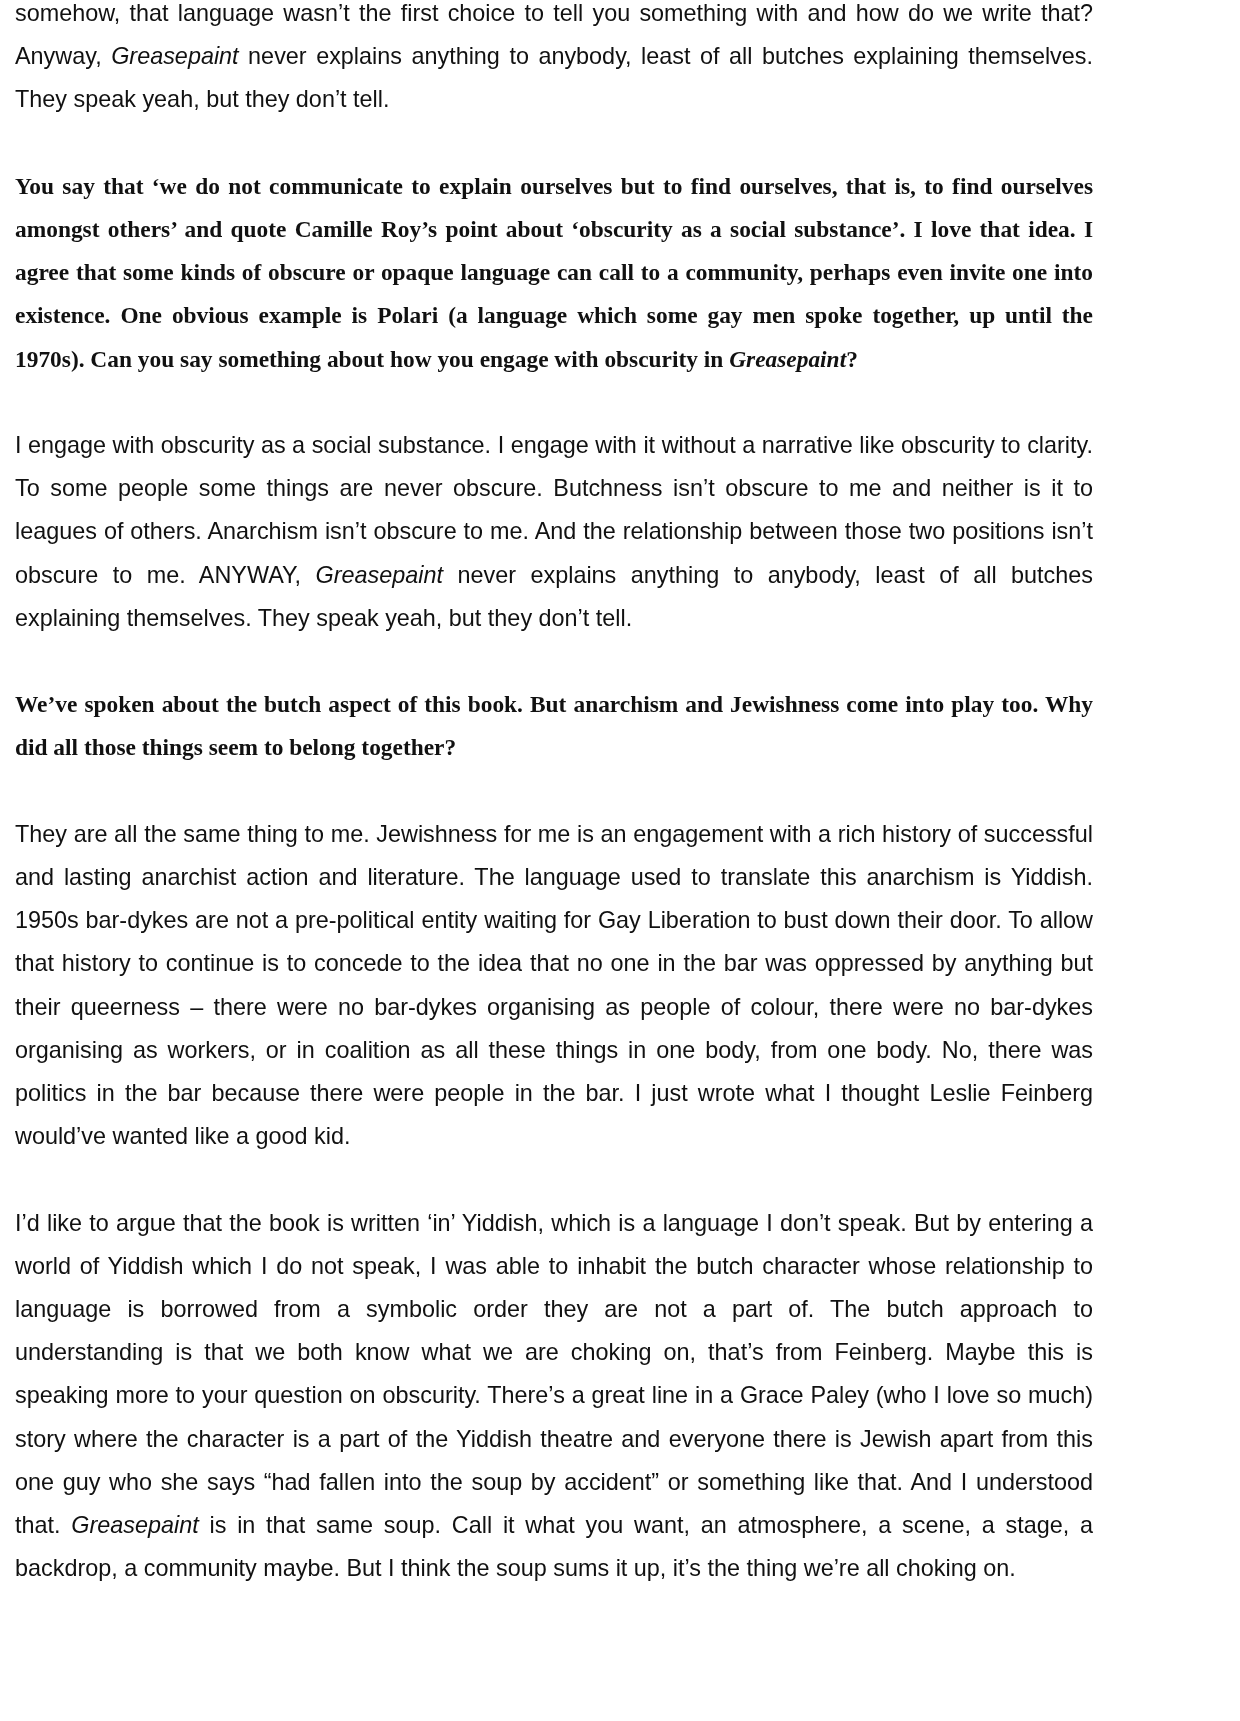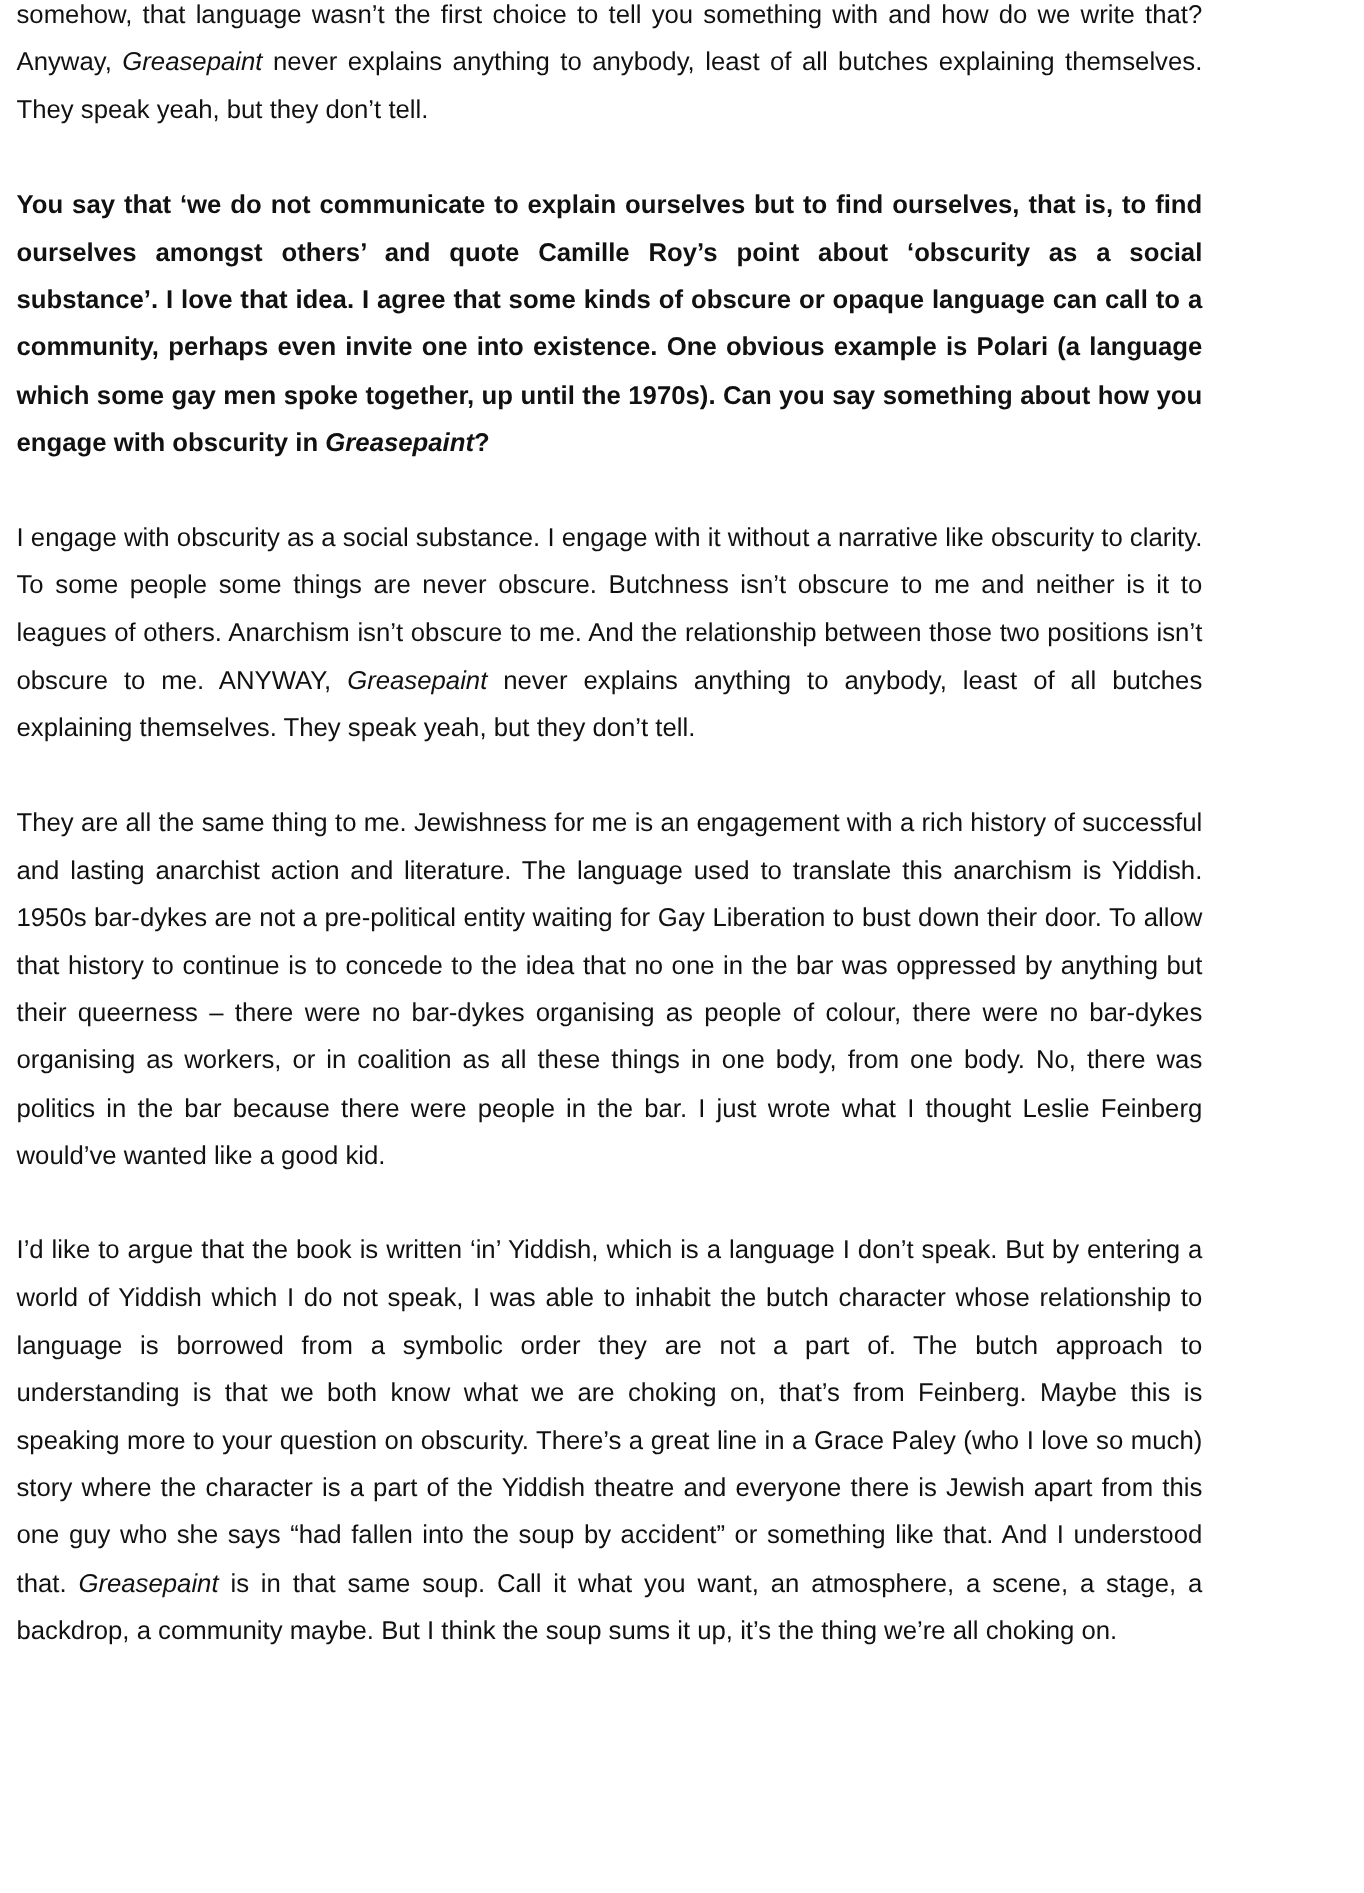--- a/index.html
+++ b/index.html
@@ -22,38 +22,40 @@
       font-size: 23.4px;
       line-height: 43.2px;
       color: #111111;
       text-align: justify;
     }
     .para {
       margin: 0 0 43.2px 0;
     }
     .para.question {
       font-weight: bold;
+      font-family: Liberation Serif, serif;
     }
     .para.last-line-left {
       text-align: justify;
       text-align-last: left;
     }
     em {
       font-style: italic;
     }
   </style>
 </head>
 <body>
 
 <div class="page">
 
   <p class="para last-line-left"><span>somehow, that language wasn’t the first choice to tell you something with and how do we write that? Anyway, </span><em>Greasepaint</em><span> never explains anything to anybody, least of all butches explaining themselves. They speak yeah, but they don’t tell.</span></p>
 
   <p class="para question last-line-left"><span>You say that ‘we do not communicate to explain ourselves but to find ourselves, that is, to find ourselves amongst others’ and quote Camille Roy’s point about ‘obscurity as a social substance’. I love that idea. I agree that some kinds of obscure or opaque language can call to a community, perhaps even invite one into existence. One obvious example is Polari (a language which some gay men spoke together, up until the 1970s). Can you say something about how you engage with obscurity in </span><em>Greasepaint</em><span>?</span></p>
 
   <p class="para last-line-left"><span>I engage with obscurity as a social substance. I engage with it without a narrative like obscurity to clarity. To some people some things are never obscure. Butchness isn’t obscure to me and neither is it to leagues of others. Anarchism isn’t obscure to me. And the relationship between those two positions isn’t obscure to me. ANYWAY, </span><em>Greasepaint</em><span> never explains anything to anybody, least of all butches explaining themselves. They speak yeah, but they don’t tell.</span></p>
 
+  <p class="para question last-line-left"><span>We’ve spoken about the butch aspect of this book. But anarchism and Jewishness come into play too. Why did all those things seem to belong together?</span></p>
 
   <p class="para last-line-left"><span>They are all the same thing to me. Jewishness for me is an engagement with a rich history of successful and lasting anarchist action and literature. The language used to translate this anarchism is Yiddish. 1950s bar-dykes are not a pre-political entity waiting for Gay Liberation to bust down their door. To allow that history to continue is to concede to the idea that no one in the bar was oppressed by anything but their queerness – there were no bar-dykes organising as people of colour, there were no bar-dykes organising as workers, or in coalition as all these things in one body, from one body. No, there was politics in the bar because there were people in the bar. I just wrote what I thought Leslie Feinberg would’ve wanted like a good kid.</span></p>
 
   <p class="para last-line-left"><span>I’d like to argue that the book is written ‘in’ Yiddish, which is a language I don’t speak. But by entering a world of Yiddish which I do not speak, I was able to inhabit the butch character whose relationship to language is borrowed from a symbolic order they are not a part of. The butch approach to understanding is that we both know what we are choking on, that’s from Feinberg. Maybe this is speaking more to your question on obscurity. There’s a great line in a Grace Paley (who I love so much) story where the character is a part of the Yiddish theatre and everyone there is Jewish apart from this one guy who she says “had fallen into the soup by accident” or something like that. And I understood that. </span><em>Greasepaint</em><span> is in that same soup. Call it what you want, an atmosphere, a scene, a stage, a backdrop, a community maybe. But I think the soup sums it up, it’s the thing we’re all choking on.</span></p>
 
 </div>
 
 </body></html>

